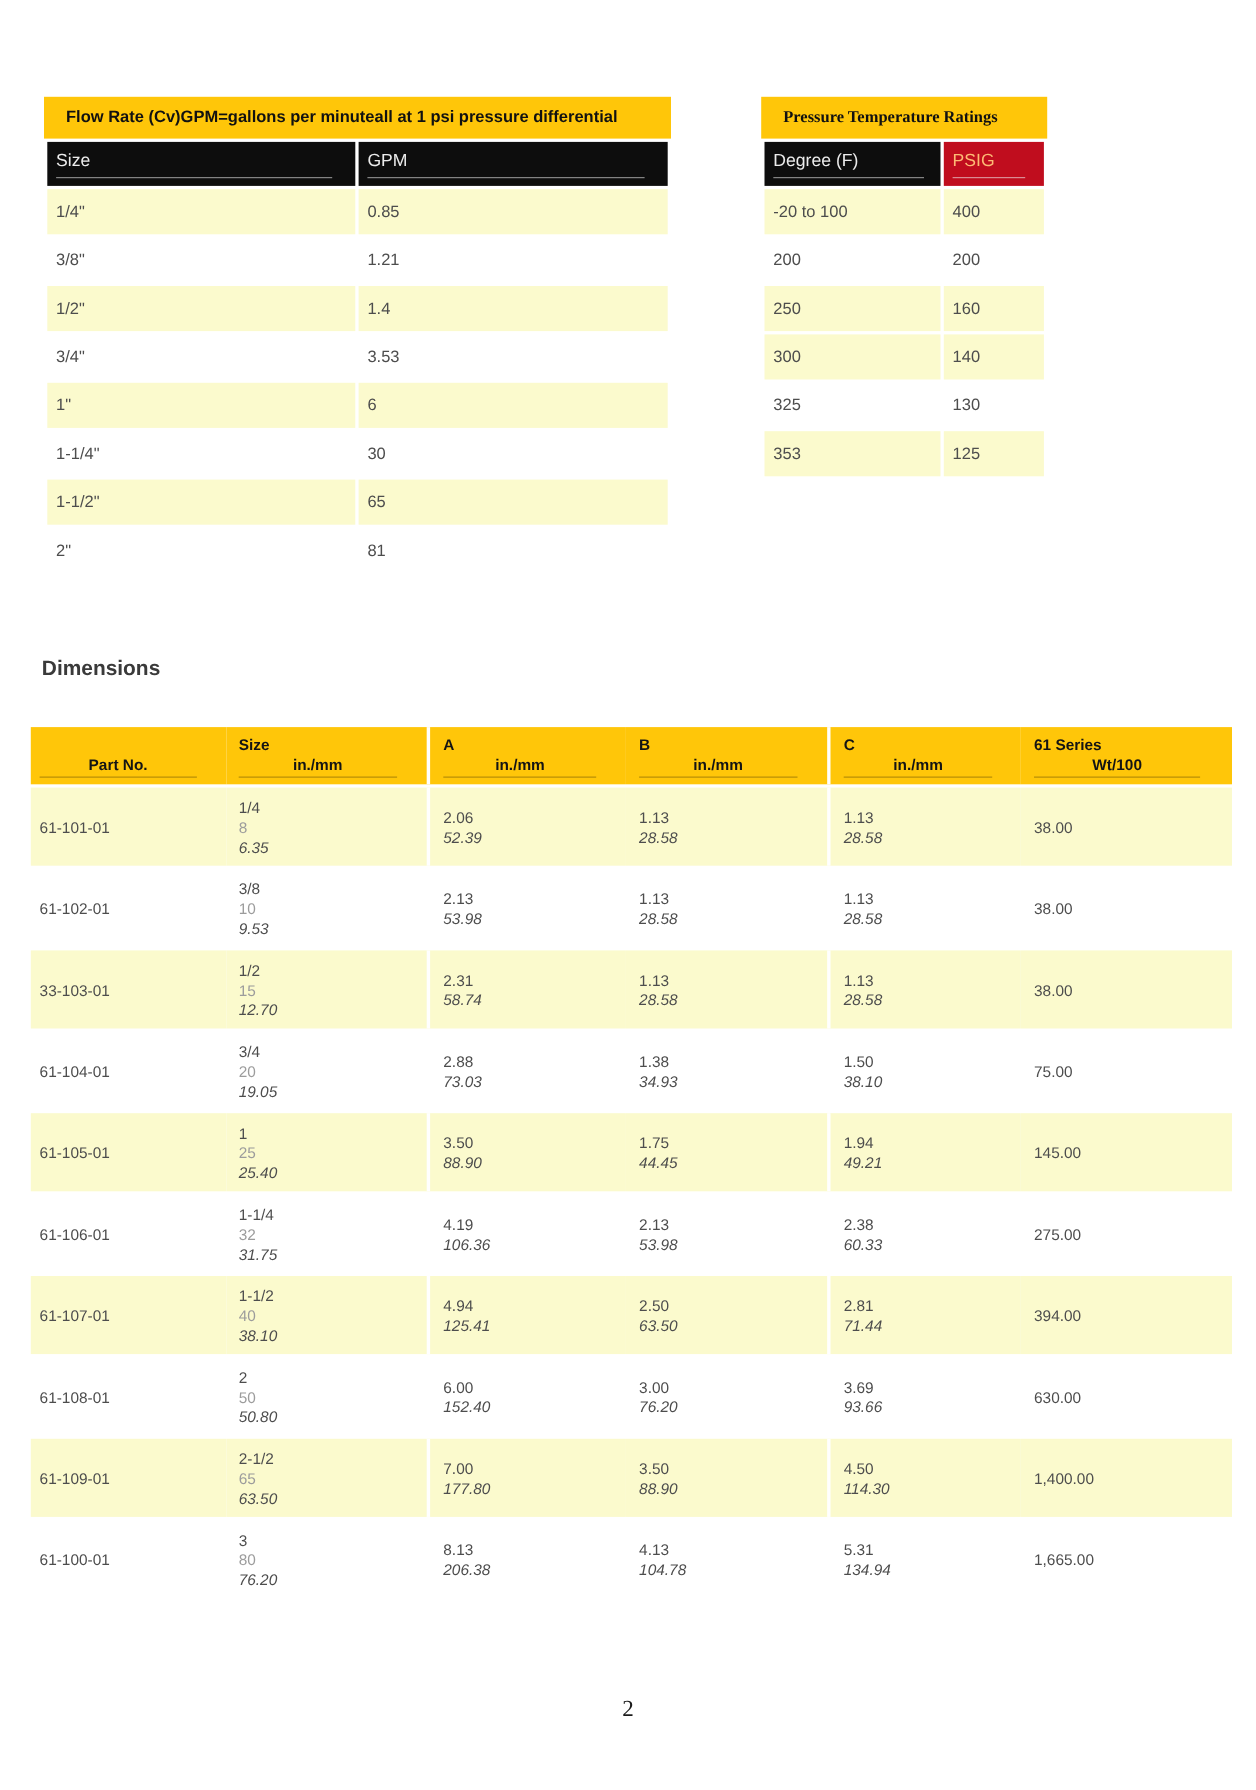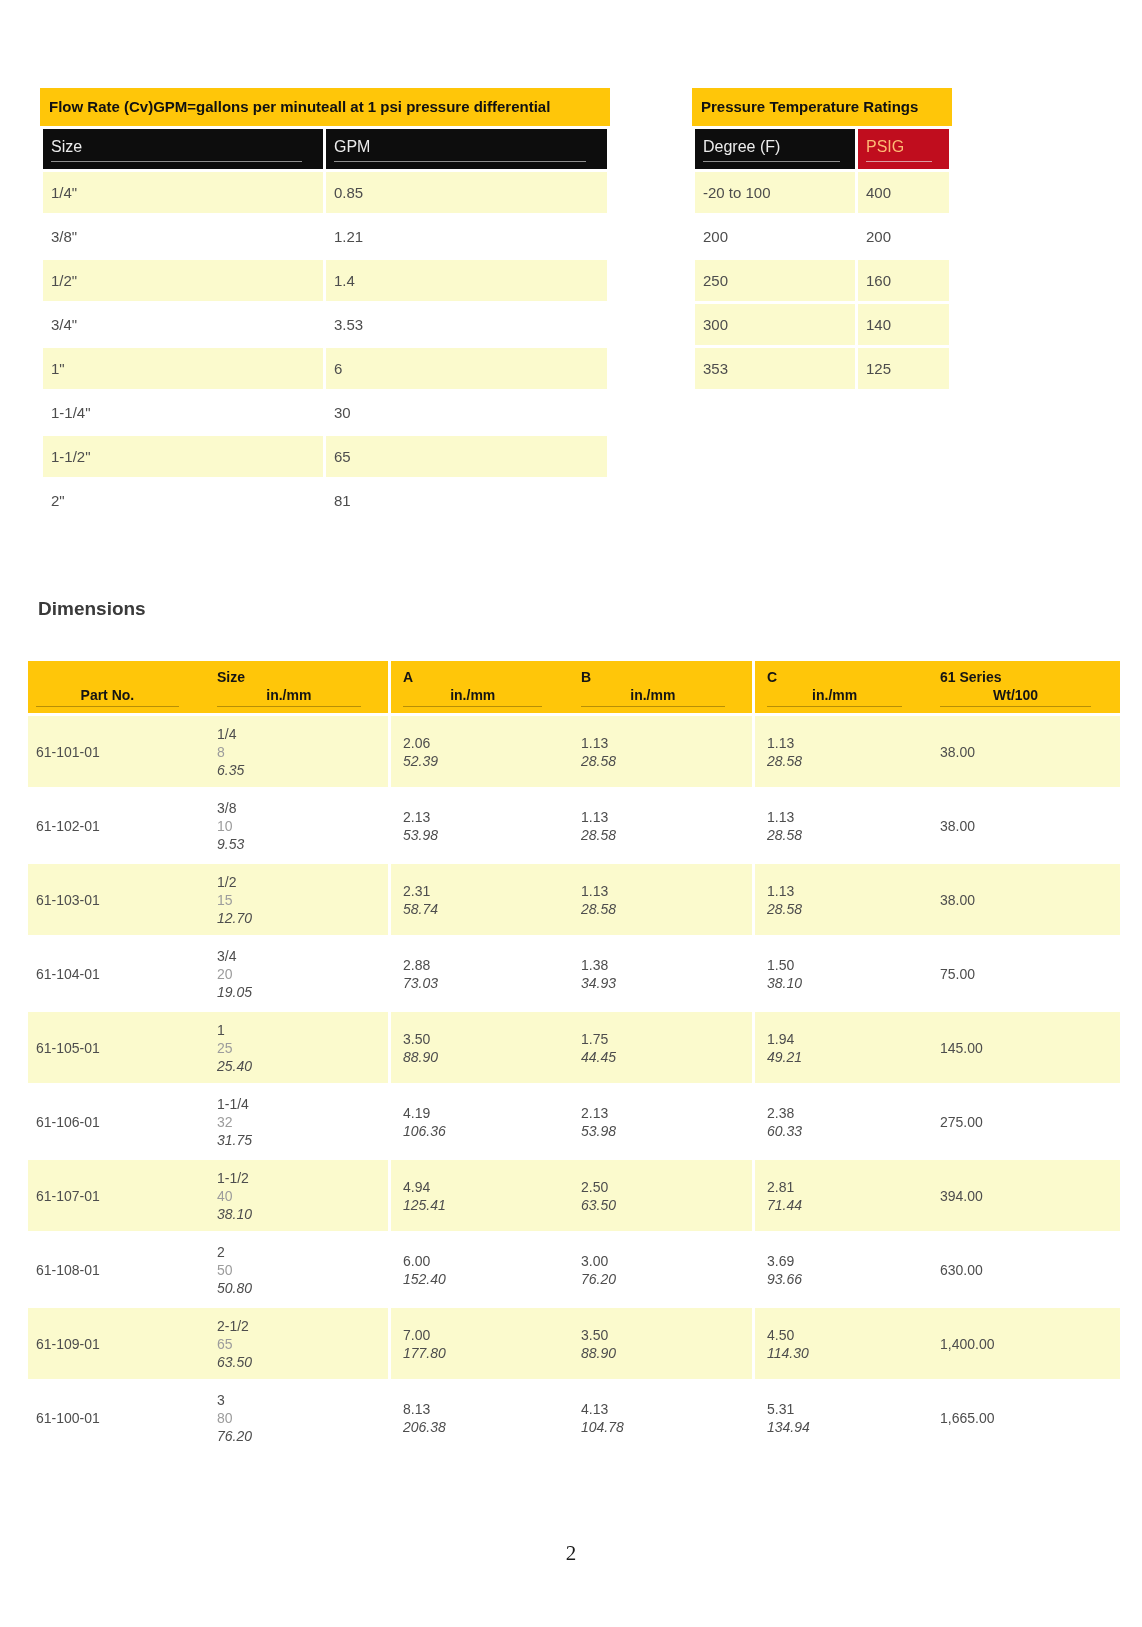--- a/index.html
+++ b/index.html
@@ -7,21 +7,21 @@
   .page{position:relative;width:1142px;height:1627px;background:#ffffff;overflow:hidden;}
 
   
   table{border-collapse:separate;table-layout:fixed;}
   th,td{box-sizing:border-box;text-align:left;font-weight:normal;}
   .row-even{background:#FBFACD;}
   .row-odd{background:#ffffff;}
 
   .titlebar{
     background:#FFC609;color:#111111;font-weight:bold;font-size:15px;
-    height:38px;line-height:38px;padding-left:9px;box-sizing:border-box;
+    height:38px;line-height:38px;padding-left:20px;box-sizing:border-box;
     white-space:nowrap;overflow:hidden;
   }
 
   
   .smalltbl{border-spacing:3px;width:100%;}
   .smalltbl th{background:#0D0D0D;color:#ececec;font-size:16px;height:40px;
     padding:2px 8px 0 8px;vertical-align:middle;}
   .smalltbl th.red{background:#C00D1E;color:#fdba74;}
   .smalltbl td{font-size:15px;color:#4d4d4d;height:41px;padding-left:8px;vertical-align:middle;}
   .u{display:inline-block;border-bottom:1px solid #8f8f8f;padding-bottom:5px;}
@@ -115,21 +115,21 @@
 
           <tr class="row-odd">
             <td>2"</td>
             <td>81</td>
           </tr>
         </tbody>
     </table>
   </div>
 
   <div class="pressure-section">
-    <div class="titlebar" style="">Pressure Temperature Ratings</div>
+    <div class="titlebar" style="font-family:Liberation Serif, serif;">Pressure Temperature Ratings</div>
     <table class="smalltbl">
       <colgroup>
           <col style="width:160px">
           <col>
         </colgroup>
       <thead>
         <tr>
           <th>
             <span class="u u95">Degree (F)</span>
           </th>
@@ -154,20 +154,24 @@
             <td>250</td>
             <td>160</td>
           </tr>
 
 
           <tr class="row-even">
             <td>300</td>
             <td>140</td>
           </tr>
 
+          <tr class="row-odd">
+            <td>325</td>
+            <td>130</td>
+          </tr>
 
           <tr class="row-even">
             <td>353</td>
             <td>125</td>
           </tr>
         </tbody>
     </table>
   </div>
 
   <div class="dims-heading">Dimensions</div>
@@ -250,21 +254,21 @@
               <div class="dim-italic">28.58</div>
             </td>
             <td class="sep">
               <div>1.13</div>
               <div class="dim-italic">28.58</div>
             </td>
             <td>38.00</td>
           </tr>
 
           <tr class="row-even">
-            <td class="c-part">61-103-01</td>
+            <td class="c-part">33-103-01</td>
             <td class="c-size">
               <div>1/2</div>
               <div class="dim-gray">15</div>
               <div class="dim-italic">12.70</div>
             </td>
             <td class="sep">
               <div>2.31</div>
               <div class="dim-italic">58.74</div>
             </td>
             <td>

